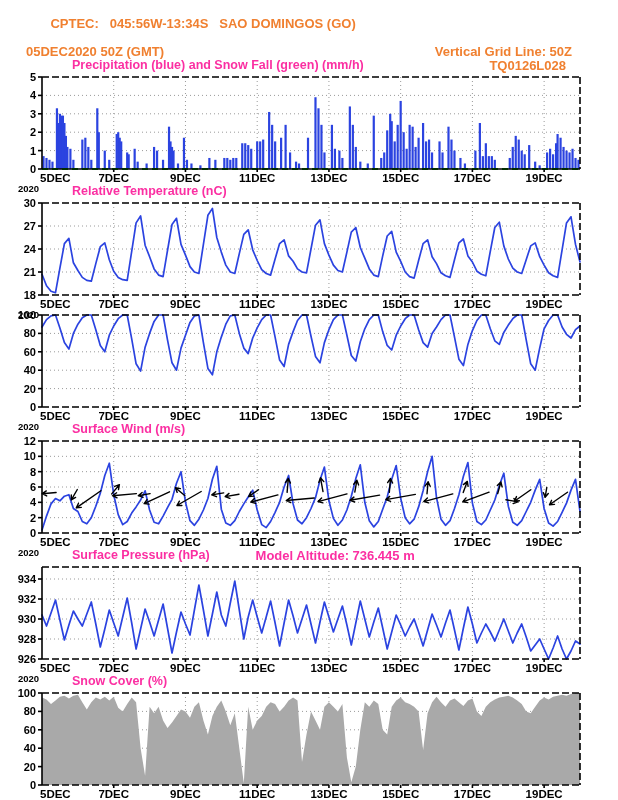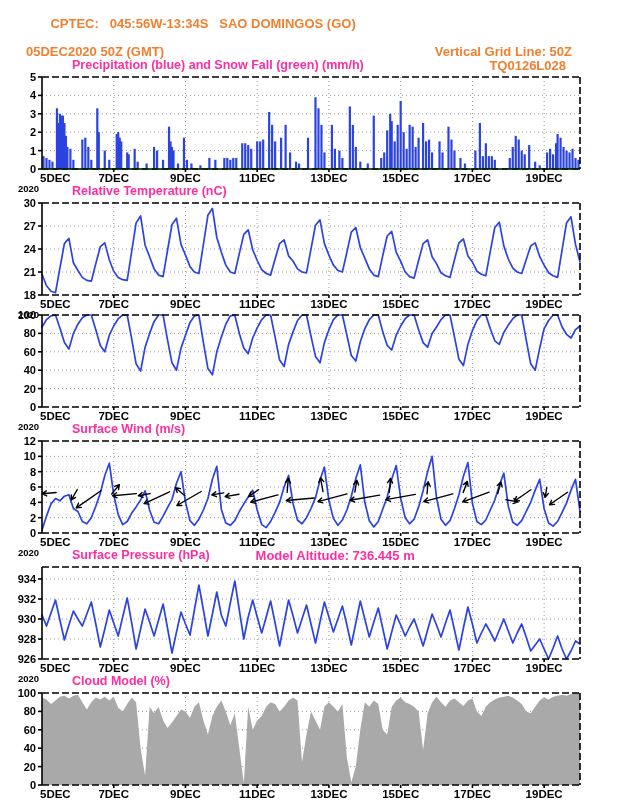--- a/index.html
+++ b/index.html
@@ -456,21 +456,21 @@
         <line x1="472.40000000000003" y1="96" x2="472.40000000000003" y2="99" class="ax"></line>
         <text x="472.40000000000003" y="109" text-anchor="middle" class="date">17DEC</text>
         <line x1="544.1333333333333" y1="96" x2="544.1333333333333" y2="99" class="ax"></line>
         <text x="544.1333333333333" y="109" text-anchor="middle" class="date">19DEC</text>
         <text x="18" y="119" text-anchor="start" class="year">2020</text>
       </svg>
   </section>
 
   <section class="panel">
     <div class="trow">
-      <span class="ptitle">Cloud Model (%)</span>
+      <span class="ptitle">Snow Cover (%)</span>
     </div>
     <svg class="chart" width="618" height="112">
         <line x1="42" y1="77.6" x2="580" y2="77.6" class="grid"></line>
         <line x1="42" y1="59.199999999999996" x2="580" y2="59.199999999999996" class="grid"></line>
         <line x1="42" y1="40.800000000000004" x2="580" y2="40.800000000000004" class="grid"></line>
         <line x1="42" y1="22.39999999999999" x2="580" y2="22.39999999999999" class="grid"></line>
         <line x1="113.73333333333333" y1="4" x2="113.73333333333333" y2="96" class="grid"></line>
         <line x1="185.46666666666667" y1="4" x2="185.46666666666667" y2="96" class="grid"></line>
         <line x1="257.20000000000005" y1="4" x2="257.20000000000005" y2="96" class="grid"></line>
         <line x1="328.93333333333334" y1="4" x2="328.93333333333334" y2="96" class="grid"></line>

